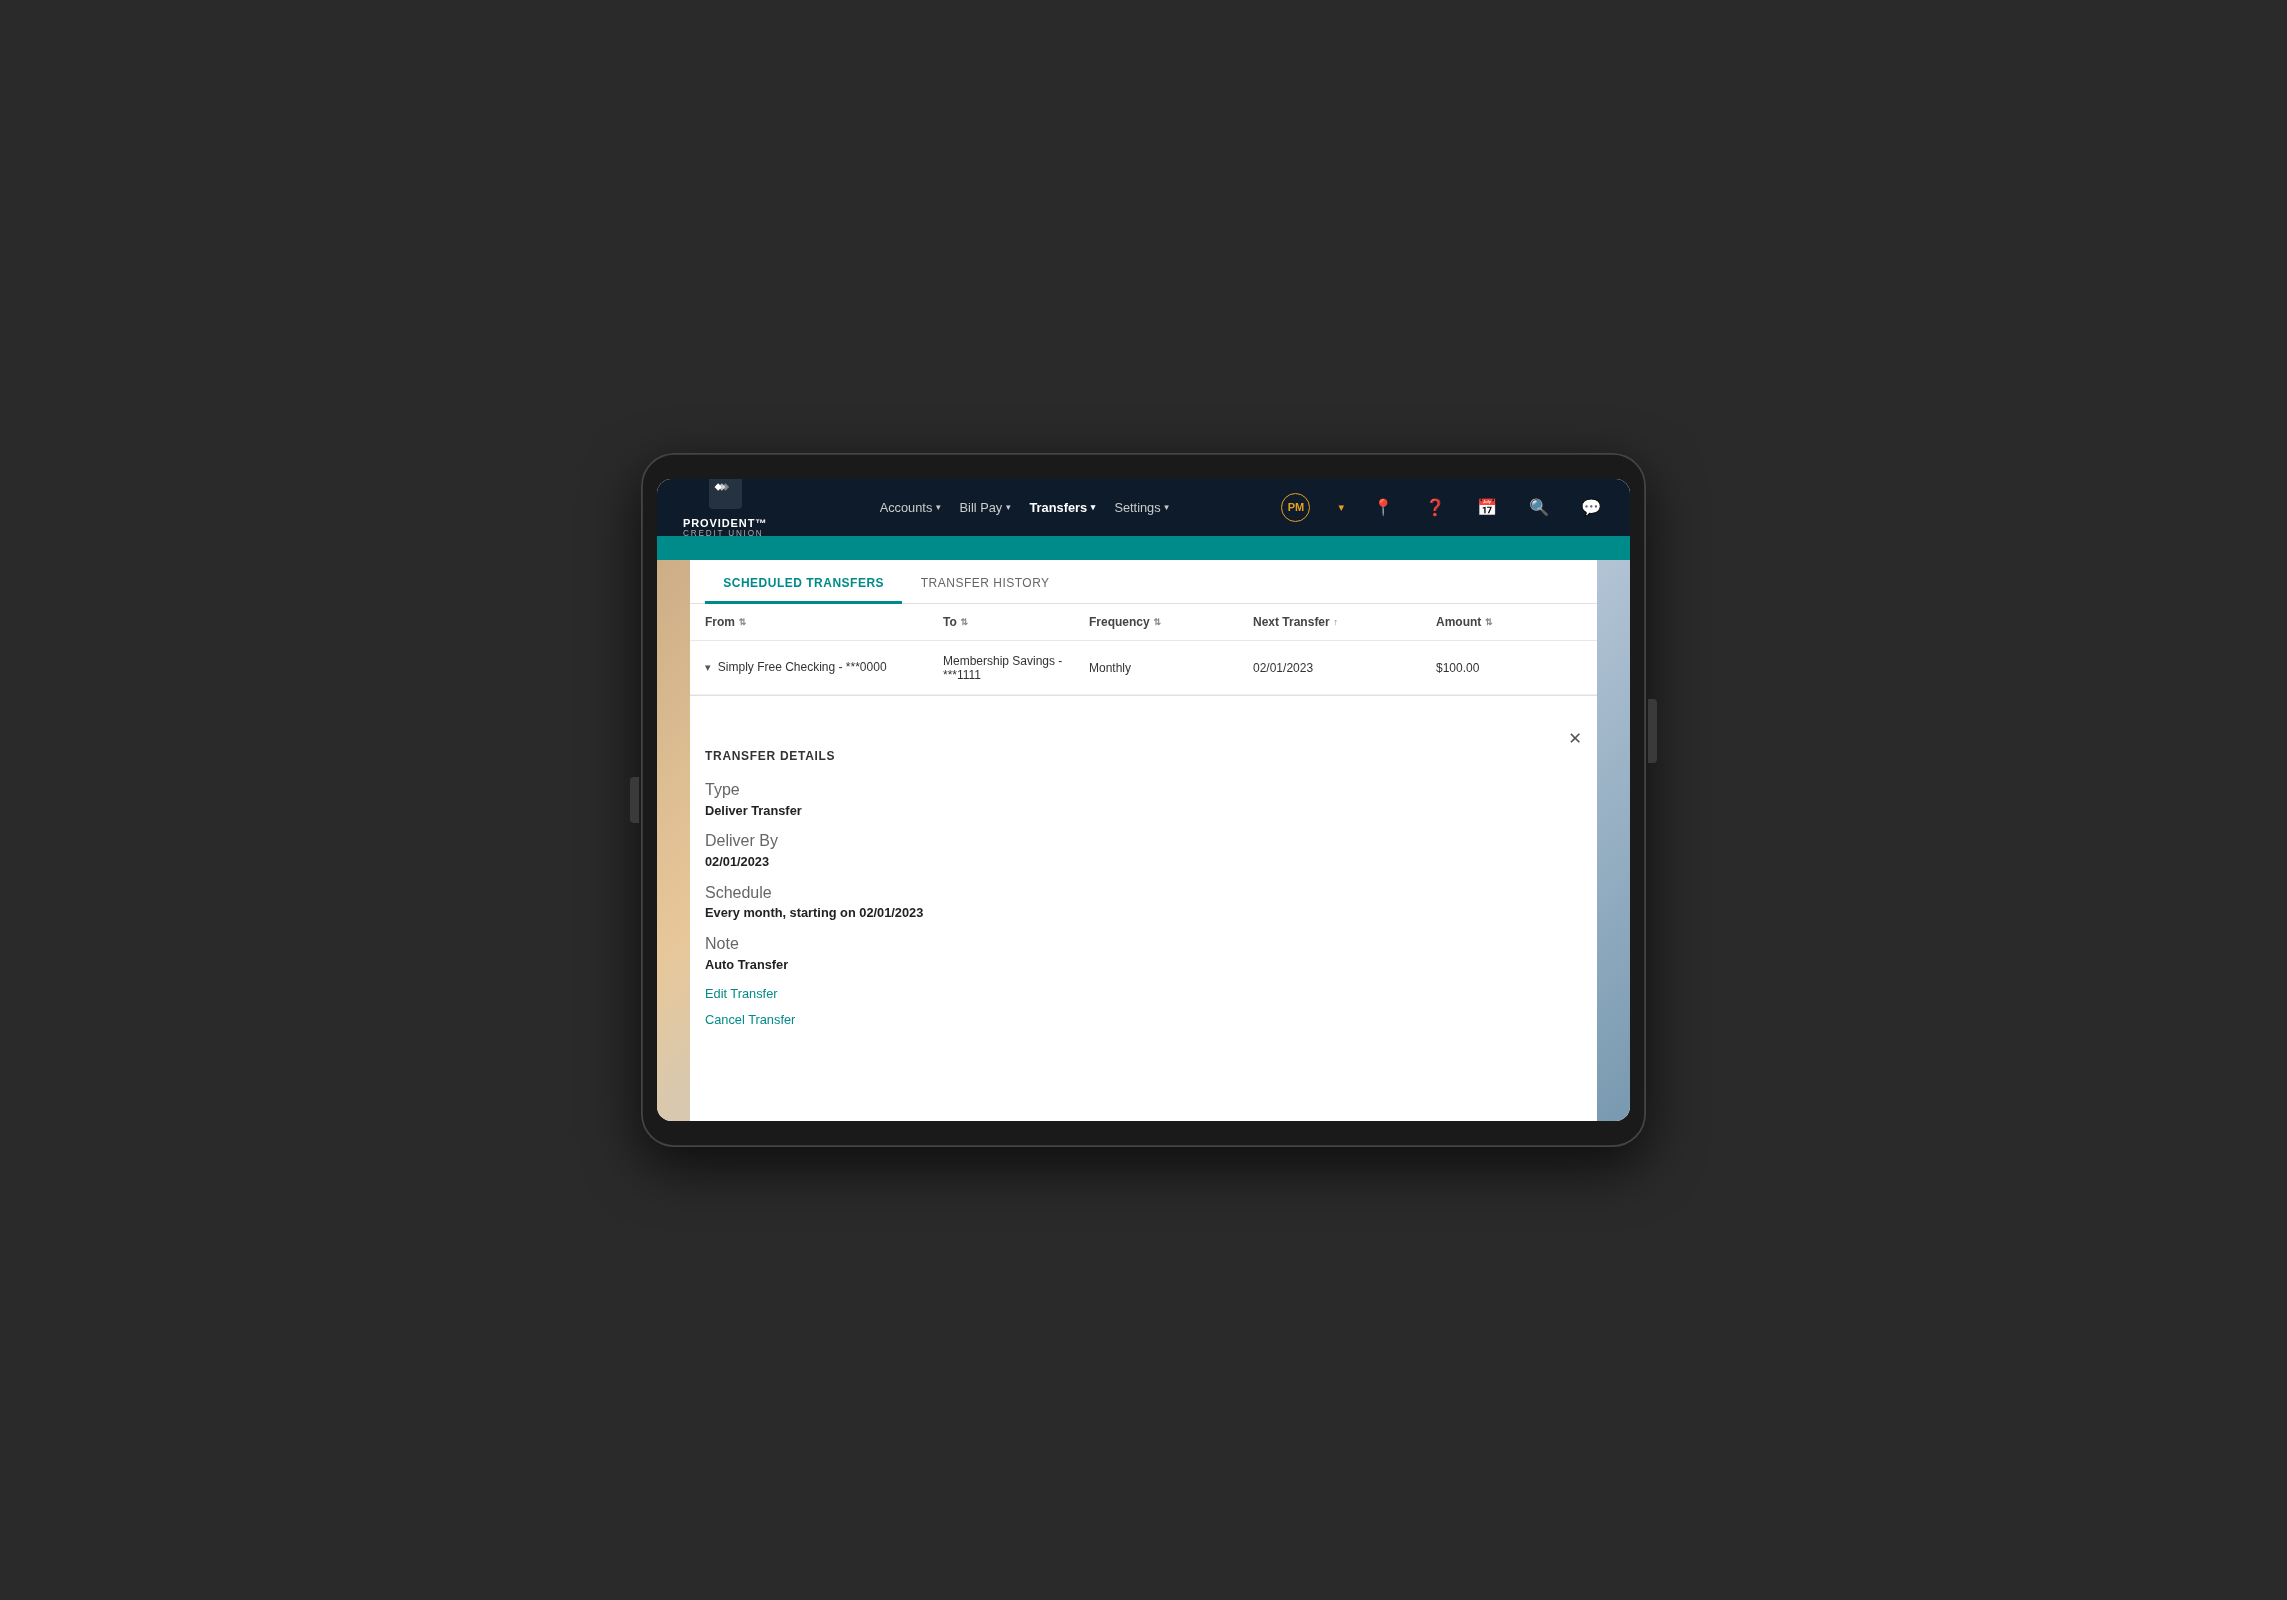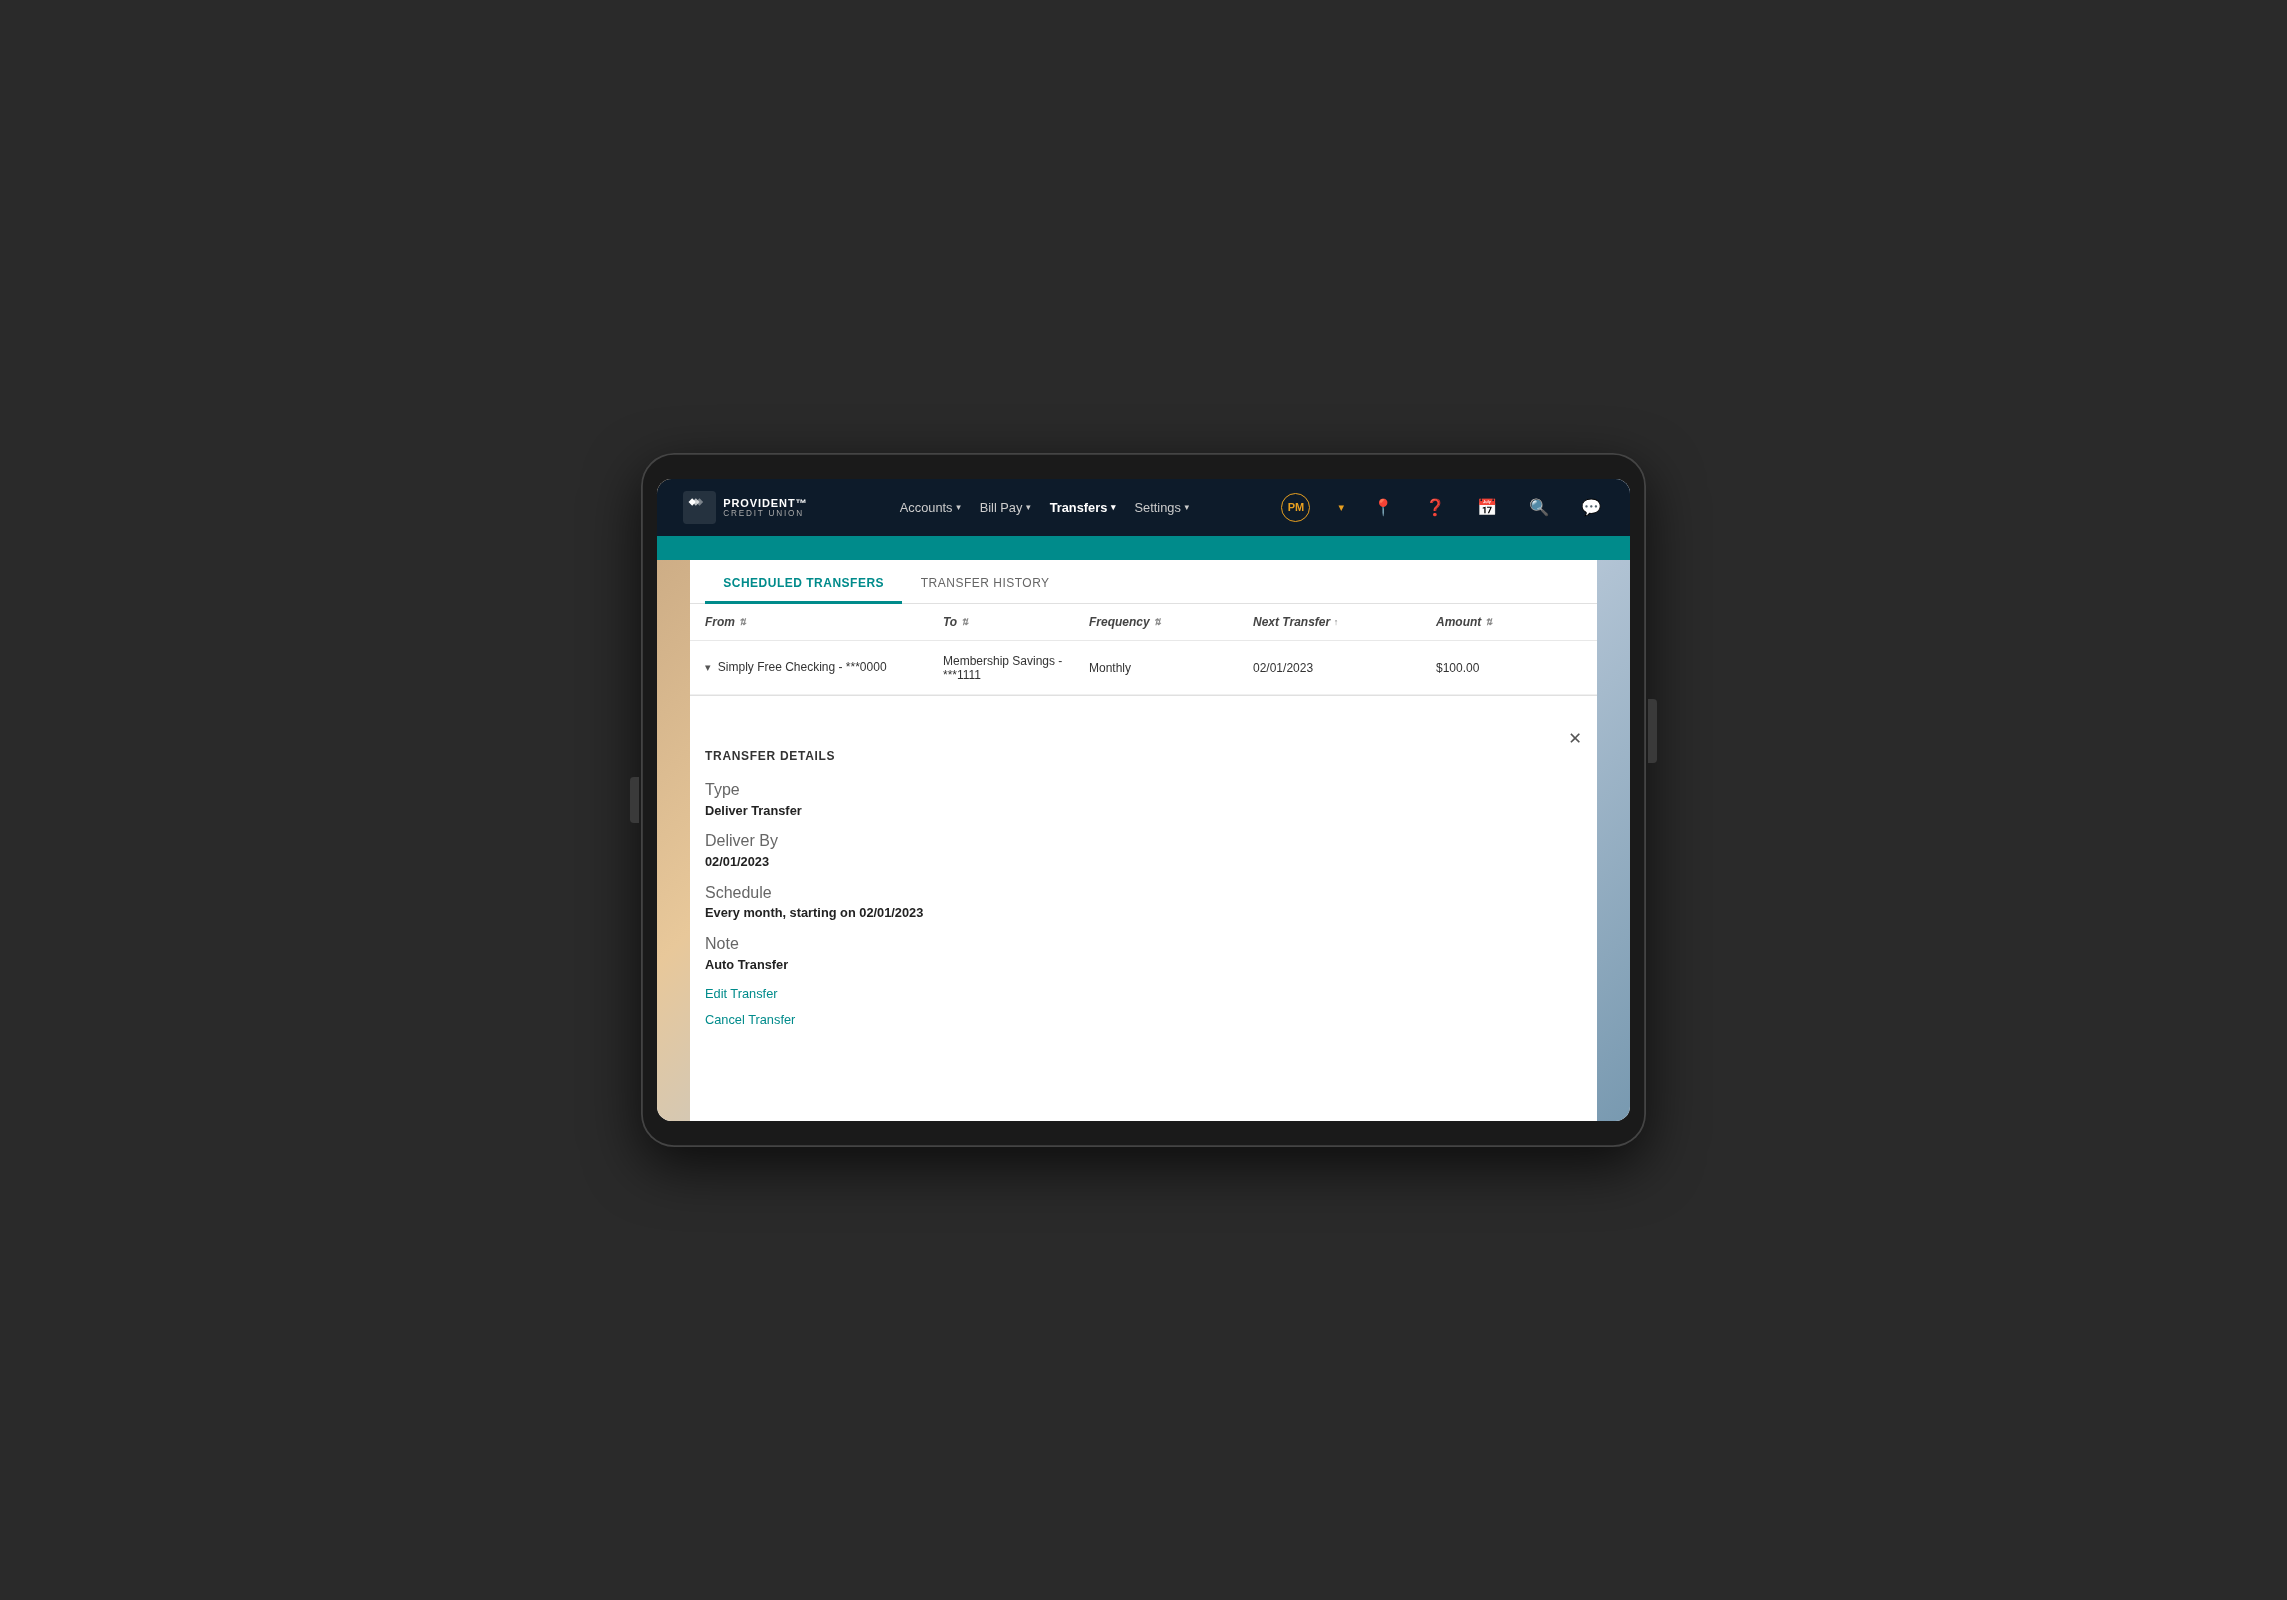--- a/index.html
+++ b/index.html
@@ -51,20 +51,21 @@
       align-items: center;
       justify-content: space-between;
       padding: 0 25.6px;
       height: 57px;
       flex-shrink: 0;
     }
     .logo-area {
       display: flex;
       align-items: center;
       gap: 7.3px;
+      flex-direction: column;
     }
     .logo-icon {
       width: 33px;
       height: 33px;
     }
     .nav-links {
       display: flex;
       align-items: center;
       gap: 19px;
     }
@@ -150,21 +151,20 @@
       left: 0; right: 0;
       height: 2.7px;
       background: #008b8b;
     }
     .table-header {
       display: grid;
       grid-template-columns: 238px 1fr 164px 183px 146px;
       padding: 11px 14.6px;
       border-bottom: 0.9px solid #e8e8e8;
       background: #fff;
-      font-style: italic;
     }
     .th {
       font-size: 12px;
       color: #444;
       font-weight: 600;
       display: flex;
       align-items: center;
       gap: 3.7px;
     }
     .sort-icon {

